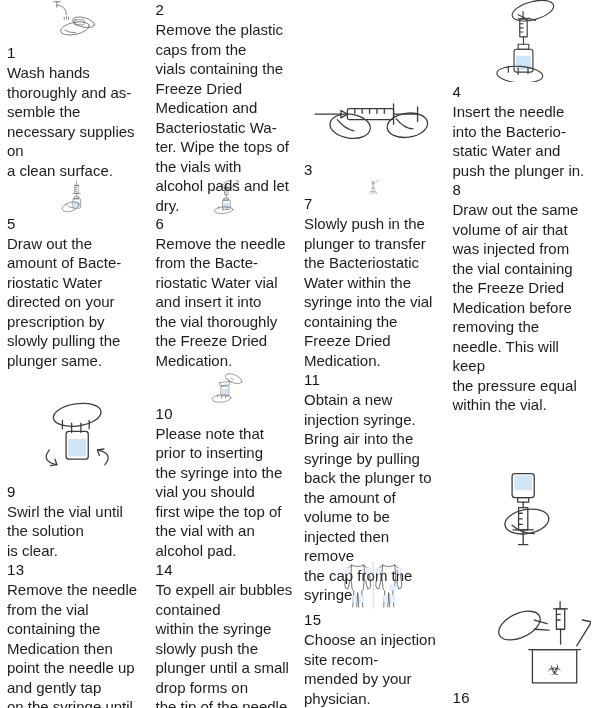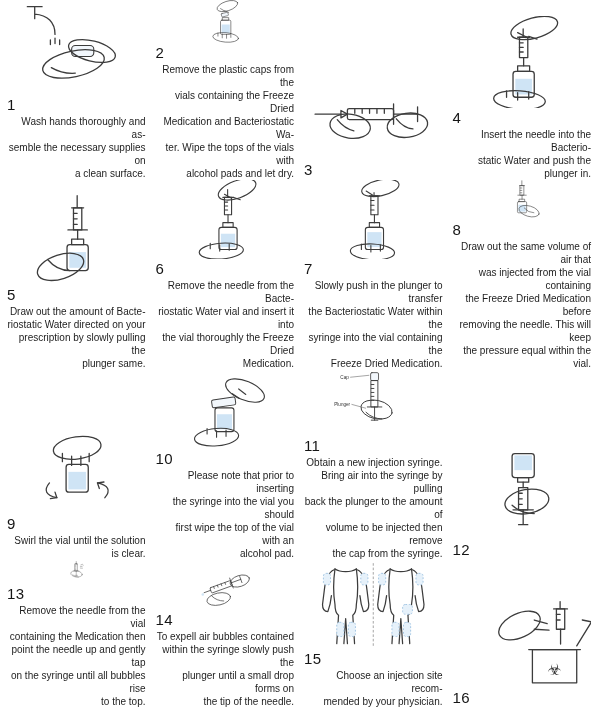--- a/index.html
+++ b/index.html
@@ -2,21 +2,21 @@
 <html><head>
 <meta charset="utf-8">
 <style>
   html,body{margin:0;padding:0;background:#fff;}
   body{width:608px;height:708px;overflow:hidden;font-family:"Liberation Sans",sans-serif;}
   .grid{display:grid;grid-template-columns:repeat(4,1fr);grid-template-rows:180px 190px 190px 148px;padding:0 5px;column-gap:6px;width:598px;box-sizing:border-box;}
   .cell{display:flex;flex-direction:column;padding:0 2px;min-width:0;}
   .illus{flex:1 1 auto;min-height:0;display:flex;align-items:flex-end;justify-content:center;}
   .illus svg{width:142px;max-height:100%;}
   .num{font-size:15px;color:#151515;margin:1px 0 2px;letter-spacing:.3px;}
-  .desc{font-size:10px;line-height:1.3;color:#1d1d1d;white-space:pre-line;text-align:right;}
+  .desc{font-size:15px;line-height:1.3;color:#1d1d1d;white-space:pre-line;}
   .ln{fill:none;stroke:#3c3c3c;stroke-width:1.4;stroke-linecap:round;stroke-linejoin:round;}
   .thin{fill:none;stroke:#555;stroke-width:.8;}
   .liquid{fill:#cfe4f5;stroke:none;}
   .pad{fill:#f2f7fc;stroke:#3c3c3c;stroke-width:1.2;}
   .site{fill:#e6f1fa;stroke:#9cc1e0;stroke-width:1;stroke-dasharray:2,2;}
   .svglabel{fill:#333;stroke:none;font-size:7px;font-family:"Liberation Sans",sans-serif;}
 </style>
 </head>
 <body>
 
@@ -283,21 +283,20 @@
           <path d="M76,37 v6"></path>
           <rect x="71" y="43" width="10" height="24"></rect>
           <path d="M71,49 h4 M71,55 h4 M71,61 h4"></path>
           <path d="M65,67 h22"></path>
           <path d="M76,67 v16 M71,83 h10"></path>
           <ellipse cx="80" cy="58" rx="24" ry="13" transform="rotate(-10 80 58)"></ellipse>
           <path d="M64,62 q10,9 24,9"></path>
         </g>
       </svg>
     </div>
-    <div class="num">12</div>
   </div>
 
   <div class="cell">
     <div class="illus">
       <svg viewBox="0 0 150 100">
         <g class="ln">
           <path d="M75,6 v10"></path>
           <path d="M72,16 l3,-4 l3,4 z"></path>
           <rect x="70" y="16" width="10" height="30"></rect>
           <path d="M70,22 h4 M70,28 h4 M70,34 h4 M70,40 h4"></path>

